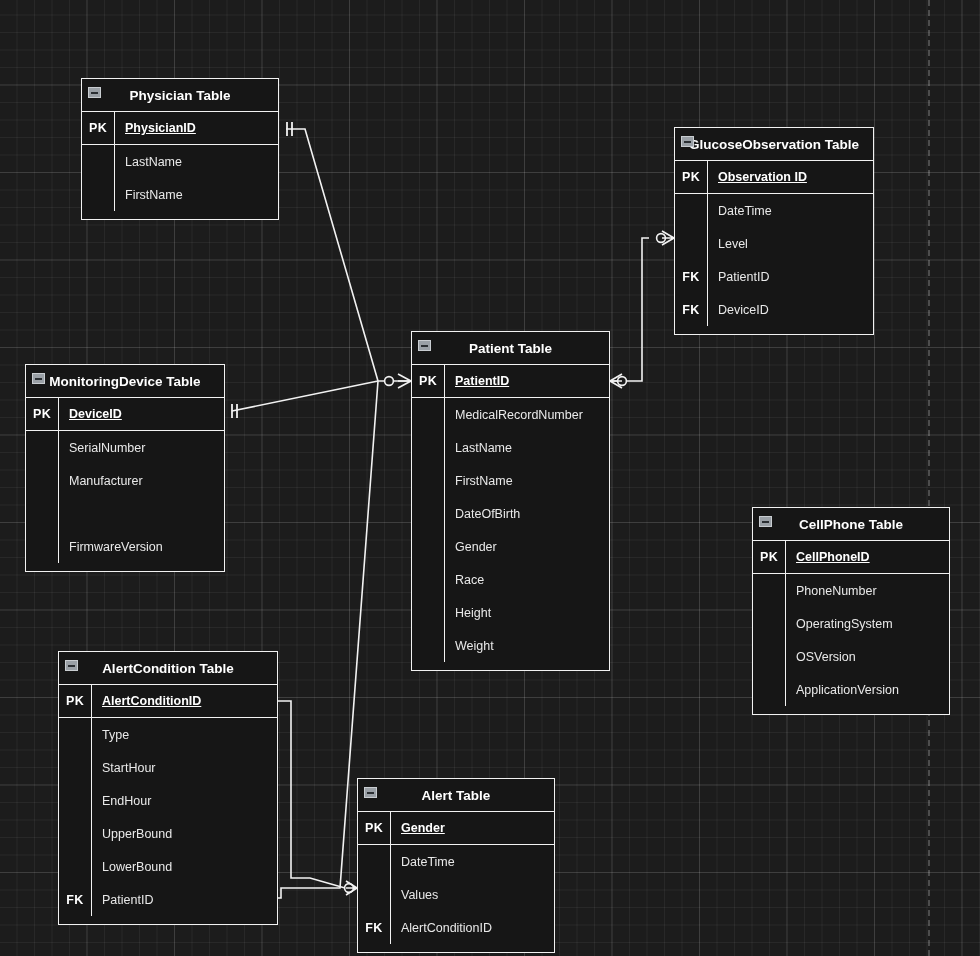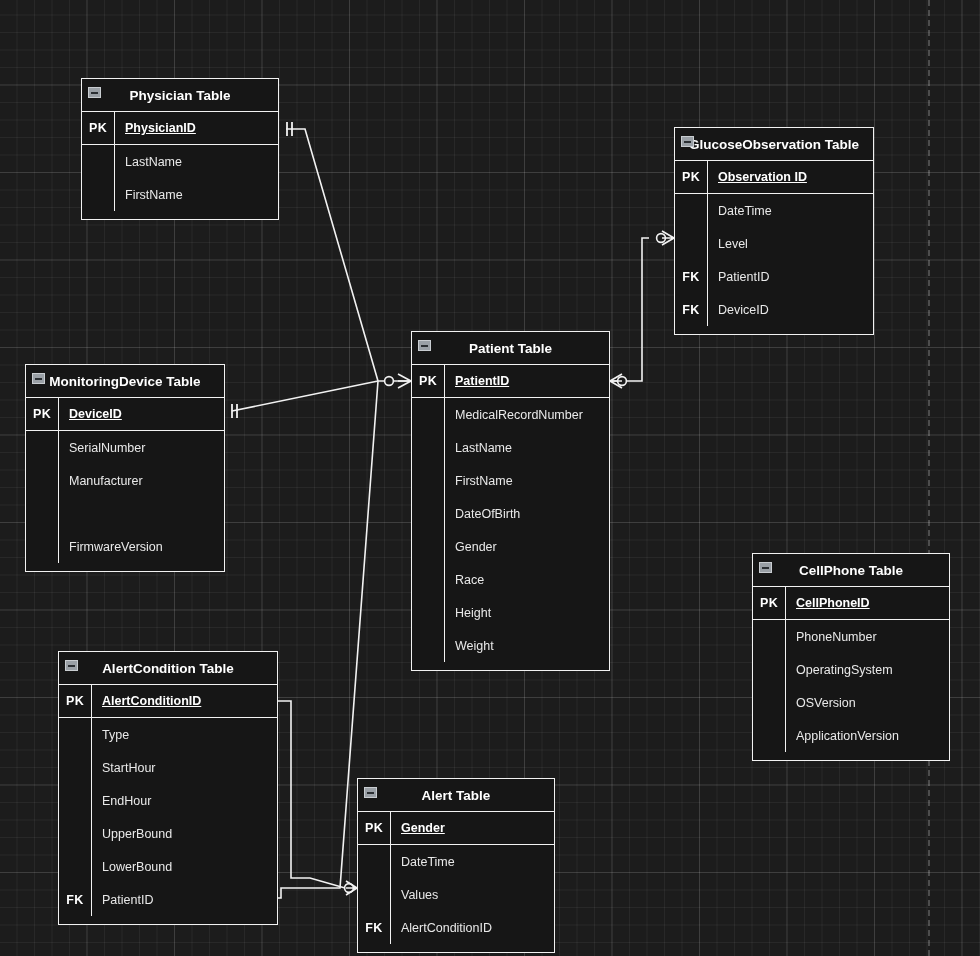--- a/index.html
+++ b/index.html
@@ -247,21 +247,21 @@
         <div class="rn">Height</div>
       </div>
       <div class="row">
         <div class="rk"></div>
         <div class="rn">Weight</div>
       </div>
       <div class="pad"></div>
     </div>
   </div>
 
-  <div class="entity" style="left:752px;top:507px;width:198px;margin-top:46px;">
+  <div class="entity" style="left:752px;top:507px;width:198px;">
     <div class="ent-title">
       <span class="collapse"></span>
       <span>CellPhone Table</span>
     </div>
     <div class="rows">
       <div class="row key">
         <div class="rk">PK</div>
         <div class="rn">CellPhoneID</div>
       </div>
       <div class="row">

